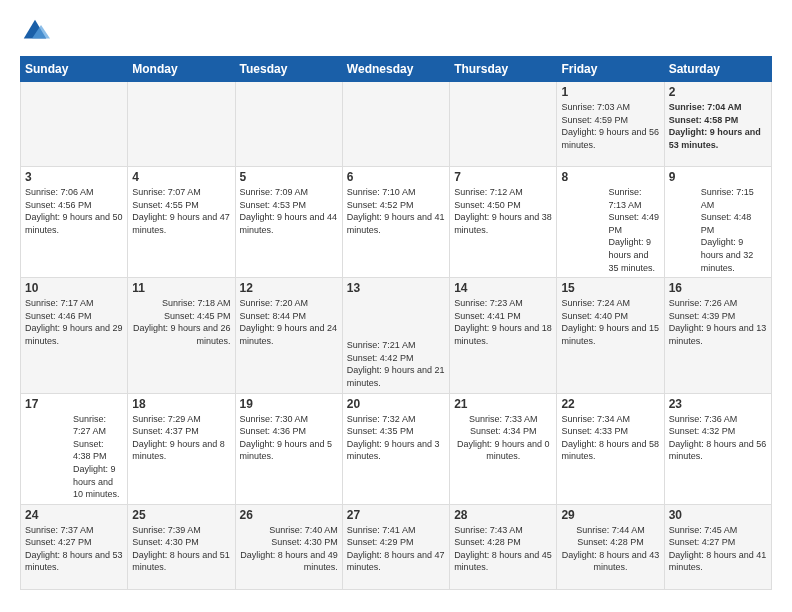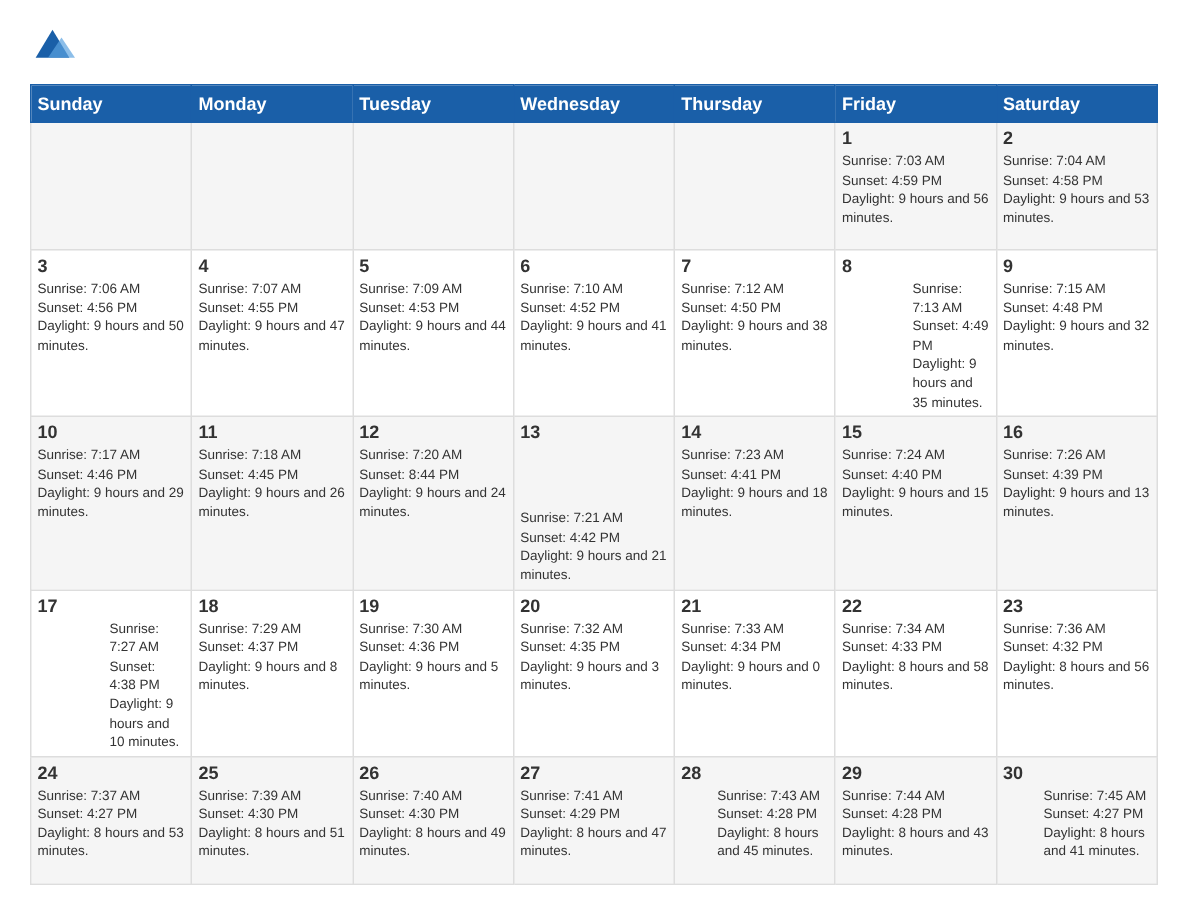--- a/index.html
+++ b/index.html
@@ -141,21 +141,21 @@
           <td class="empty-cell"></td>
           <td class="empty-cell"></td>
           <td>
             <span class="day-num">1</span>
             <div class="day-info" style="white-space: pre-line;">Sunrise: 7:03 AM
 Sunset: 4:59 PM
 Daylight: 9 hours and 56 minutes.</div>
           </td>
           <td>
             <span class="day-num">2</span>
-            <div class="day-info" style="white-space: pre-line;">Sunrise: 7:04 AM
+            <div class="day-info" style="white-space: pre-line; font-weight: bold;">Sunrise: 7:04 AM
 Sunset: 4:58 PM
 Daylight: 9 hours and 53 minutes.</div>
           </td>
         </tr>
         <tr>
           <td>
             <span class="day-num">3</span>
             <div class="day-info" style="white-space: pre-line;">Sunrise: 7:06 AM
 Sunset: 4:56 PM
 Daylight: 9 hours and 50 minutes.</div>
@@ -185,35 +185,35 @@
 Daylight: 9 hours and 38 minutes.</div>
           </td>
           <td>
             <span class="day-num">8</span>
             <div class="day-info" style="white-space: pre-line; margin-left: 47px;">Sunrise: 7:13 AM
 Sunset: 4:49 PM
 Daylight: 9 hours and 35 minutes.</div>
           </td>
           <td>
             <span class="day-num">9</span>
-            <div class="day-info" style="white-space: pre-line;">Sunrise: 7:15 AM
+            <div class="day-info" style="white-space: pre-line; margin-left: 32px;">Sunrise: 7:15 AM
 Sunset: 4:48 PM
 Daylight: 9 hours and 32 minutes.</div>
           </td>
         </tr>
         <tr>
           <td>
             <span class="day-num">10</span>
             <div class="day-info" style="white-space: pre-line;">Sunrise: 7:17 AM
 Sunset: 4:46 PM
 Daylight: 9 hours and 29 minutes.</div>
           </td>
           <td>
             <span class="day-num">11</span>
-            <div class="day-info" style="white-space: pre-line;">Sunrise: 7:18 AM
+            <div class="day-info" style="white-space: pre-line; text-align: right;">Sunrise: 7:18 AM
 Sunset: 4:45 PM
 Daylight: 9 hours and 26 minutes.</div>
           </td>
           <td>
             <span class="day-num">12</span>
             <div class="day-info" style="white-space: pre-line;">Sunrise: 7:20 AM
 Sunset: 8:44 PM
 Daylight: 9 hours and 24 minutes.</div>
           </td>
           <td>
@@ -261,21 +261,21 @@
 Daylight: 9 hours and 5 minutes.</div>
           </td>
           <td>
             <span class="day-num">20</span>
             <div class="day-info" style="white-space: pre-line;">Sunrise: 7:32 AM
 Sunset: 4:35 PM
 Daylight: 9 hours and 3 minutes.</div>
           </td>
           <td>
             <span class="day-num">21</span>
-            <div class="day-info" style="white-space: pre-line;">Sunrise: 7:33 AM
+            <div class="day-info" style="white-space: pre-line; text-align: center;">Sunrise: 7:33 AM
 Sunset: 4:34 PM
 Daylight: 9 hours and 0 minutes.</div>
           </td>
           <td>
             <span class="day-num">22</span>
             <div class="day-info" style="white-space: pre-line;">Sunrise: 7:34 AM
 Sunset: 4:33 PM
 Daylight: 8 hours and 58 minutes.</div>
           </td>
           <td>
@@ -293,44 +293,44 @@
 Daylight: 8 hours and 53 minutes.</div>
           </td>
           <td>
             <span class="day-num">25</span>
             <div class="day-info" style="white-space: pre-line;">Sunrise: 7:39 AM
 Sunset: 4:30 PM
 Daylight: 8 hours and 51 minutes.</div>
           </td>
           <td>
             <span class="day-num">26</span>
-            <div class="day-info" style="white-space: pre-line;">Sunrise: 7:40 AM
+            <div class="day-info" style="white-space: pre-line; text-align: right;">Sunrise: 7:40 AM
 Sunset: 4:30 PM
 Daylight: 8 hours and 49 minutes.</div>
           </td>
           <td>
             <span class="day-num">27</span>
             <div class="day-info" style="white-space: pre-line;">Sunrise: 7:41 AM
 Sunset: 4:29 PM
 Daylight: 8 hours and 47 minutes.</div>
           </td>
           <td>
             <span class="day-num">28</span>
-            <div class="day-info" style="white-space: pre-line; margin-left: 24px;">Sunrise: 7:43 AM
+            <div class="day-info" style="white-space: pre-line;">Sunrise: 7:43 AM
 Sunset: 4:28 PM
 Daylight: 8 hours and 45 minutes.</div>
           </td>
           <td>
             <span class="day-num">29</span>
-            <div class="day-info" style="white-space: pre-line;">Sunrise: 7:44 AM
+            <div class="day-info" style="white-space: pre-line; text-align: center;">Sunrise: 7:44 AM
 Sunset: 4:28 PM
 Daylight: 8 hours and 43 minutes.</div>
           </td>
           <td>
             <span class="day-num">30</span>
-            <div class="day-info" style="white-space: pre-line; margin-left: 27px;">Sunrise: 7:45 AM
+            <div class="day-info" style="white-space: pre-line;">Sunrise: 7:45 AM
 Sunset: 4:27 PM
 Daylight: 8 hours and 41 minutes.</div>
           </td>
         </tr>
       </tbody>
   </table>
 </div>
 
 </body></html>

